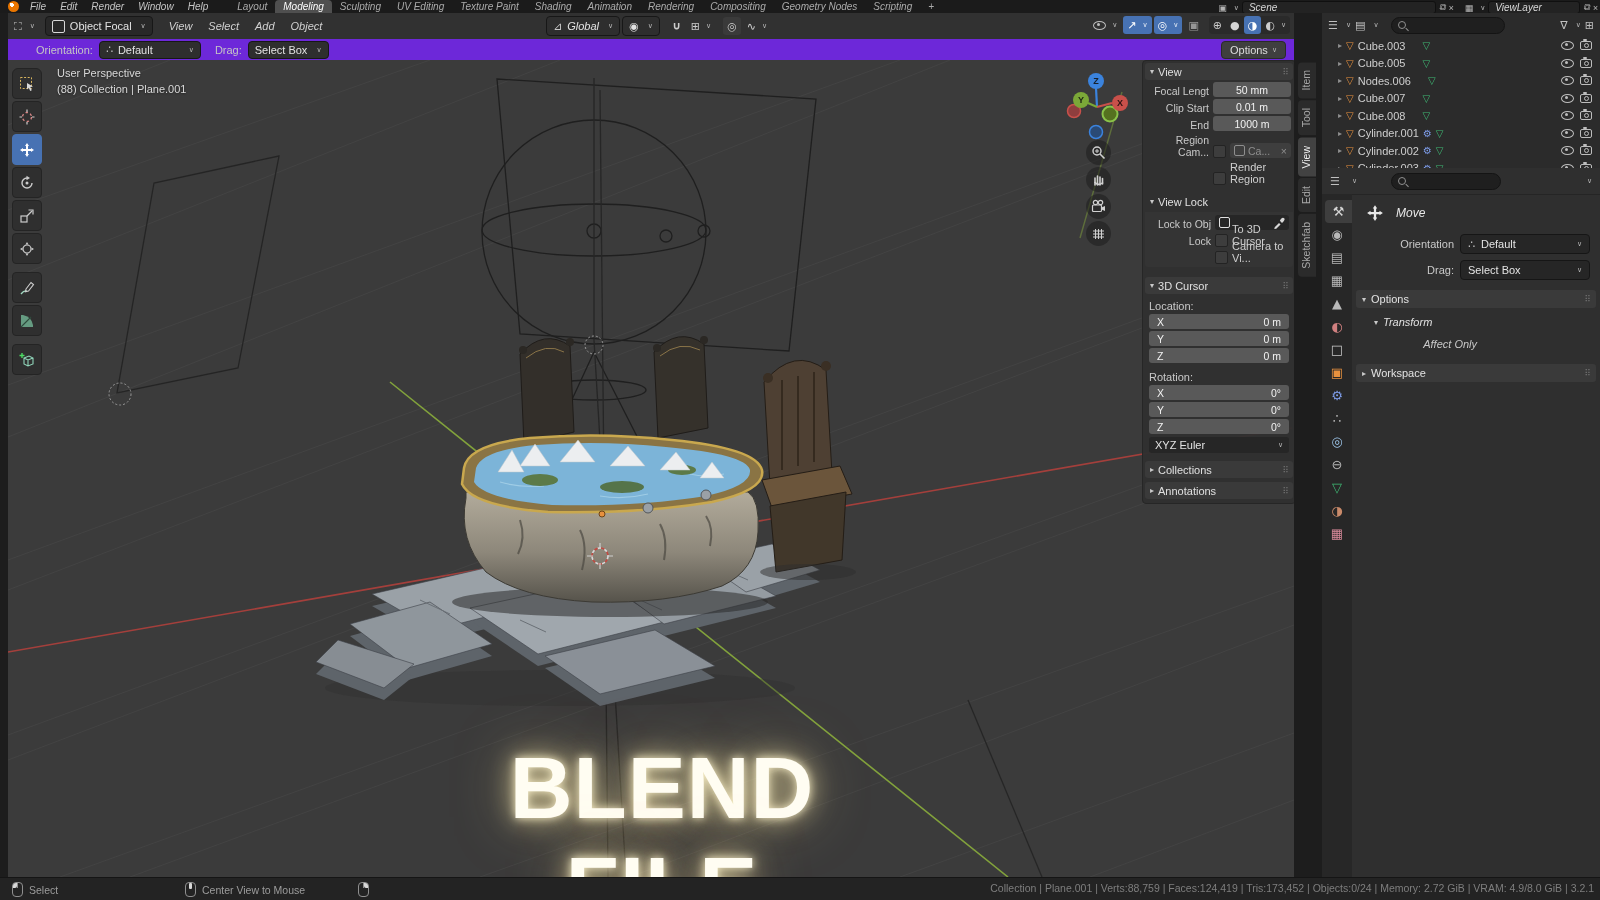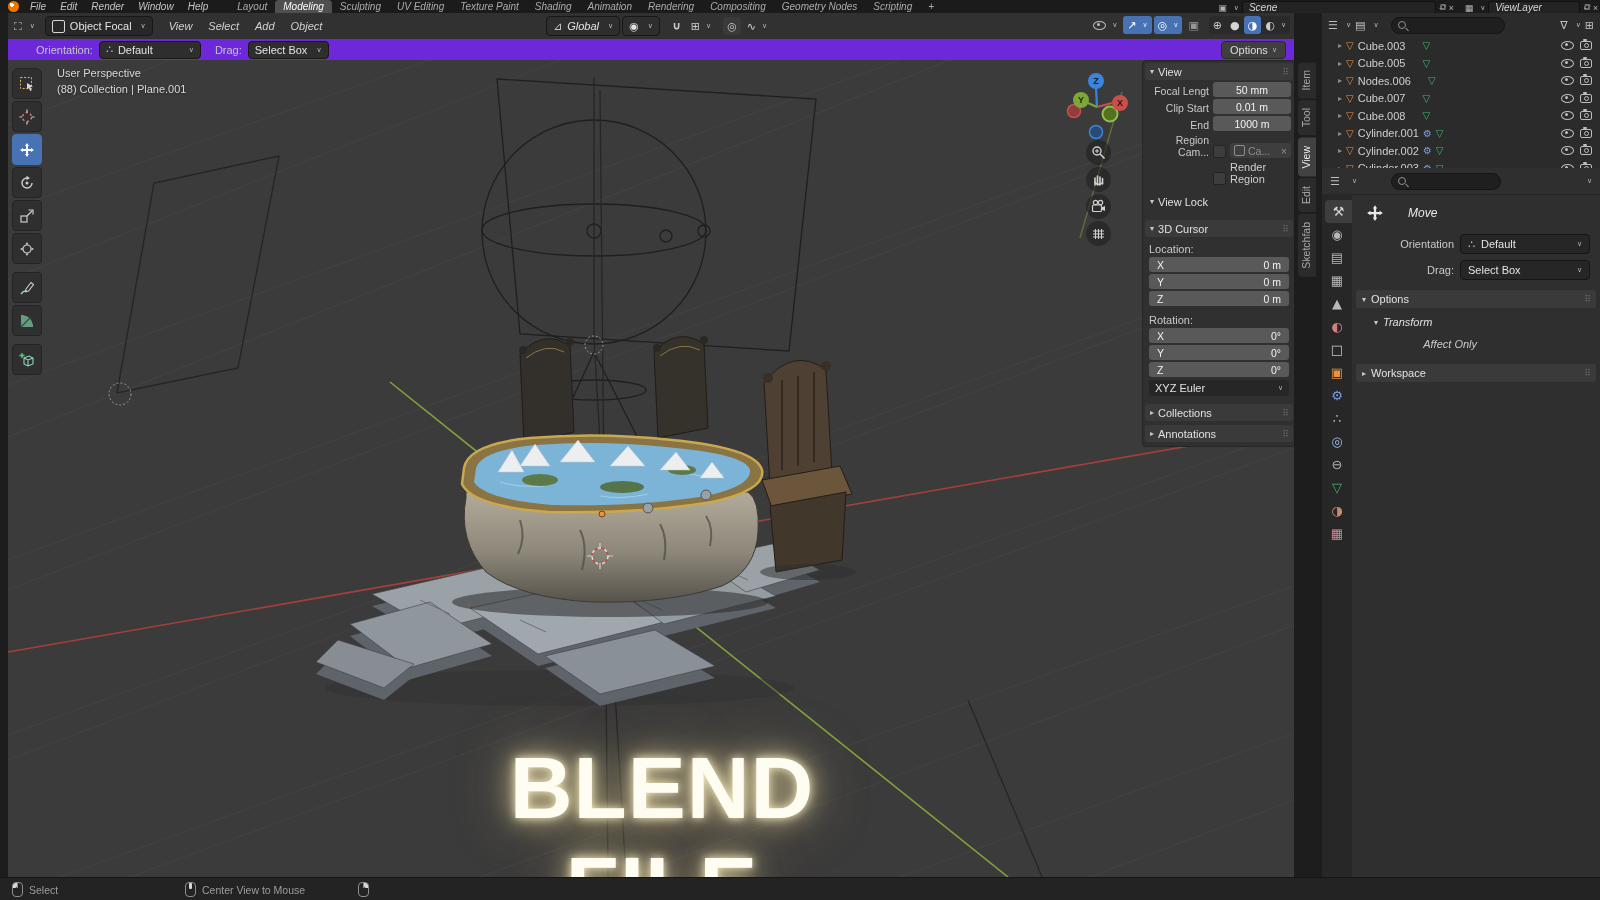--- a/index.html
+++ b/index.html
@@ -501,20 +501,41 @@
       </div>
       <div class="nrow" style="margin-top:12px">
           <span class="nlabel"></span>
           <span class="chk"></span>
           <span>Render Region</span>
         </div>
       <div class="sect" style="background:none;margin-top:8px">
         <span class="tri">▾</span>
         <span>View Lock</span>
       </div>
+      <div class="subbg">
+        <div class="nrow" style="padding-top:3px">
+          <span class="nlabel">Lock to Obj</span>
+          <span class="nfield darkf">
+              <span class="objsq"></span>
+            <svg width="12" height="12" viewBox="0 0 14 14" style="margin-left:auto">
+                <path d="M2 12 L7 7 L8.8 8.8 L3.8 13.8 L1.5 14 Z M8 5.5 L10.5 8 M9 2.5 Q11.5 0 13 1.5 Q14.5 3 12 5.5 L10.5 7 L8 4.5 Z" fill="#d8d8d8"></path>
+              </svg>
+          </span>
+        </div>
+        <div class="nrow">
+            <span class="nlabel">Lock</span>
+            <span class="chk"></span>
+            <span>To 3D Cursor</span>
+          </div>
+        <div class="nrow">
+            <span class="nlabel"></span>
+            <span class="chk"></span>
+            <span>Camera to Vi...</span>
+          </div>
+      </div>
       <div class="sect" style="margin-top:10px">
         <span class="tri">▾</span>
         <span>3D Cursor</span>
         <span class="dots glyph">⠿</span>
       </div>
       <div style="margin:6px 6px 2px;color:#c9c9c9">Location:</div>
       <div>
           <div class="slider">
             <span>X</span>
             <span>0 m</span>
@@ -726,21 +747,21 @@
           <span class="glyph" style="color: rgb(63, 186, 117);">▽</span>
         </div>
         <div class="ptab">
           <span class="glyph" style="color: rgb(201, 138, 106);">◑</span>
         </div>
         <div class="ptab">
           <span class="glyph" style="color: rgb(217, 138, 154);">▦</span>
         </div>
       </div>
     <div id="prop-content">
-      <div class="row" style="margin:10px 0 0 14px;gap:24px">
+      <div class="row" style="margin:10px 0 0 14px;gap:12px">
         <svg width="18" height="18" viewBox="0 0 16 16">
             <path d="M8 1 L10 4 H9 V7 H12 V6 L15 8 L12 10 V9 H9 V12 H10 L8 15 L6 12 H7 V9 H4 V10 L1 8 L4 6 V7 H7 V4 H6 Z" fill="#e8e8e8"></path>
           </svg>
         <span style="font-size:12px;color:#e8e8e8">Move</span>
       </div>
       <div class="prow" style="margin-top:12px">
         <span class="plabel">Orientation</span>
         <div class="pdd">
             <span class="glyph" style="color:#c8c8c8">∴</span>
             <span>Default</span>
@@ -780,15 +801,16 @@
         <span>Select</span>
       </div>
     <div class="hint" style="left:185px">
         <span class="mouse middle"></span>
         <span>Center View to Mouse</span>
       </div>
     <div class="hint" style="left:358px">
         <span class="mouse right"></span>
         <span></span>
       </div>
+    <div id="stats">Collection | Plane.001 | Verts:88,759 | Faces:124,419 | Tris:173,452 | Objects:0/24 | Memory: 2.72 GiB | VRAM: 4.9/8.0 GiB | 3.2.1</div>
   </div>
 
 </div>
 
 </body></html>

